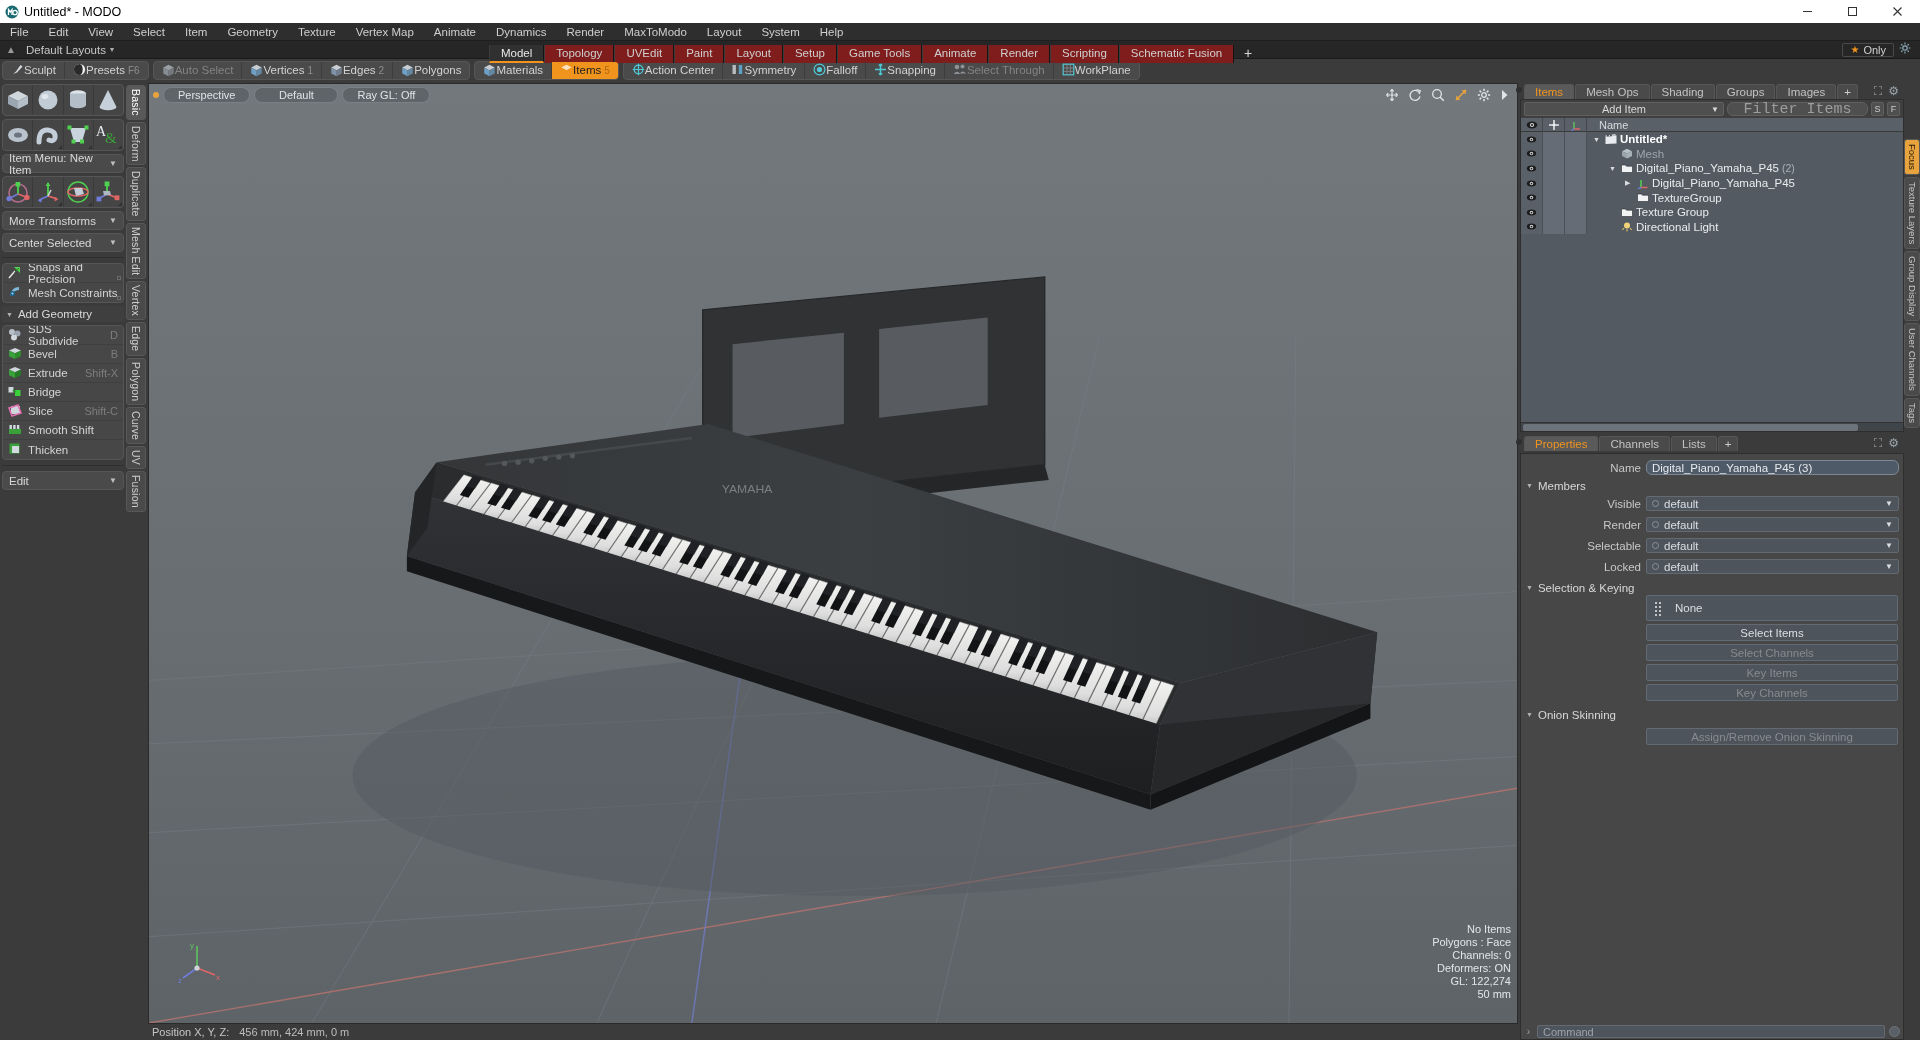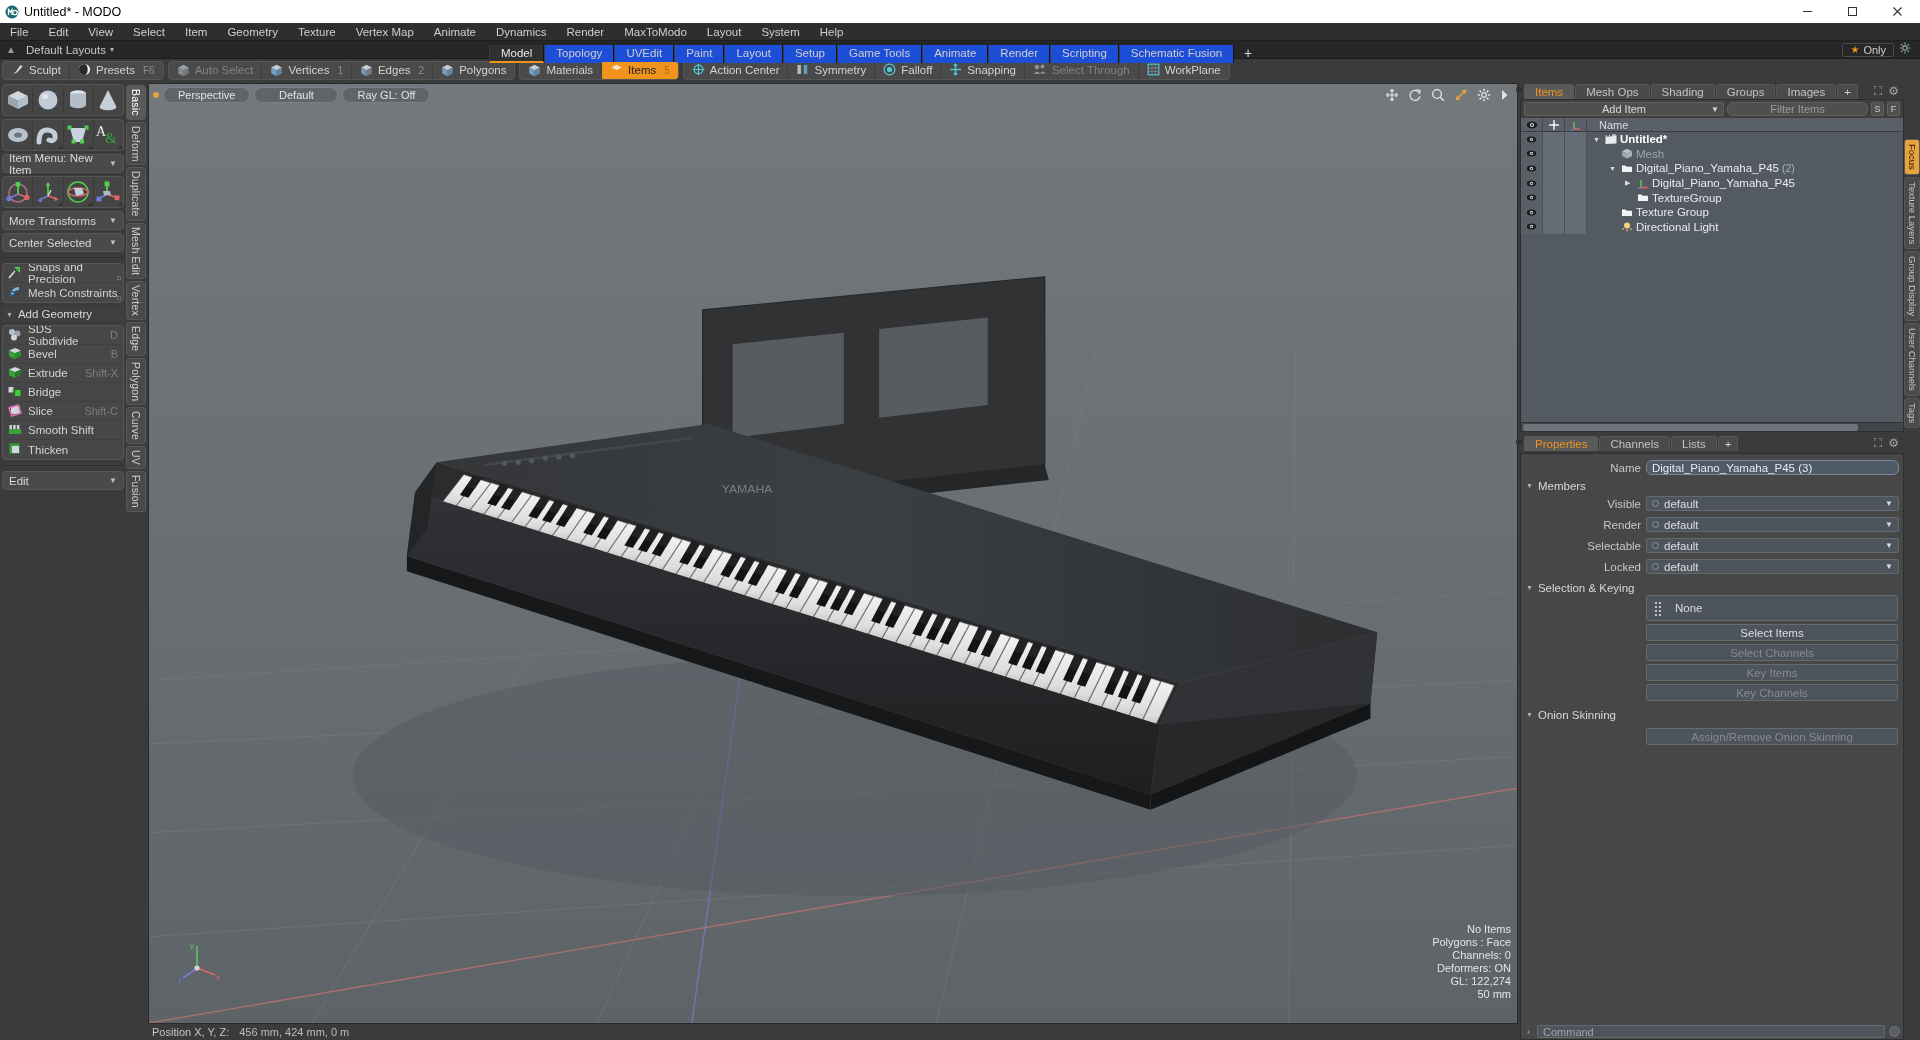--- a/index.html
+++ b/index.html
@@ -36,40 +36,40 @@
   .layoutbar {
     height:18px; flex:0 0 18px; background:#262626; display:flex; align-items:center;
     position:relative; border-bottom:1px solid #1a1a1a;
   }
   .lb-home { width:22px; text-align:center; color:#9a9a9a; font-size:10px; }
   .lb-default { color:#c8c8c8; font-size:11.5px; padding-left:4px; }
   .lb-caret { font-size:8px; color:#b0b0b0; padding-left:4px; }
   .lb-tabs { position:absolute; left:489px; top:4px; display:flex; height:18px; }
   .lb-tab {
     padding:0 11px; height:18px; line-height:17px; font-size:11.5px; color:#cfcfcf;
-    border-left:1px solid #3c3c3c; border-right:1px solid #141414; background:#1d4ed8;
+    border-left:1px solid #3c3c3c; border-right:1px solid #141414; background:#7f1d1d;
   }
   .lb-tab.active { color:#e8e8e8; border-bottom:2px solid #f0941e; background:#303030; }
   .lb-plus { width:28px; text-align:center; color:#d8d8d8; font-size:14px; line-height:17px; }
   .lb-right { margin-left:auto; display:flex; align-items:center; padding-right:4px; }
   .only-pill {
     background:#262626; border:1px solid #4a4a4a; border-radius:2px; height:14px;
     display:flex; align-items:center; padding:0 7px; gap:4px; font-size:11px; color:#d0d0d0;
   }
   .only-star { color:#f0941e; font-size:10px; }
   .lb-gear { width:22px; text-align:center; color:#8aa7b5; }
 
   
   .seltoolbar { height:22px; flex:0 0 22px; background:#3b3b3b; display:flex; align-items:center; gap:0; }
   .stgroup {
     display:flex; align-items:center; height:19px; margin:0 2px;
     background:#4a4a4a; border:1px solid #565656; border-radius:4px; overflow:hidden;
   }
   .stitem {
-    display:flex; align-items:center; gap:5px; padding:0 8px; height:19px; font-size:11.5px; color:#d2d2d2;
+    display:flex; align-items:center; padding:0 8px; height:19px; font-size:11.5px; color:#d2d2d2;
     border-right:1px solid #3d3d3d; position:relative; white-space:nowrap;
   }
   .stitem:last-child { border-right:none; }
   .stitem.dim { color:#838383; }
   .stitem.active { background:#f0941e; color:#1e1e1e; }
   .stitem.active .num { color:#b06a10; }
   .num { font-size:10px; color:#8d8d8d; margin-left:3px; }
   .cube-ico { width:13px; height:13px; display:block; }
 
   
@@ -156,21 +156,21 @@
 
   .panelbox { background:#474747; border:1px solid #2e2e2e; flex:0 0 auto; }
   .itembar { height:18px; display:flex; align-items:center; gap:3px; padding:2px 3px; background:#3f3f3f; }
   .additem {
     flex:0 0 200px; height:14px; background:#4f4f4f; border:1px solid #606060; border-radius:2px;
     font-size:11px; color:#d8d8d8; display:flex; align-items:center; justify-content:center; position:relative;
   }
   .additem .dcaret { position:absolute; right:4px; font-size:8px; }
   .filterbox {
     flex:1; height:14px; background:#4f4f4f; border:1px solid #606060; border-radius:6px;
-    font-size:11px; color:#9d9d9d; display:flex; align-items:center; justify-content:center;
+    font-size:15px; color:#9d9d9d; display:flex; align-items:center; justify-content:center;font-family:Liberation Mono, monospace;
   }
   .sq { width:13px;height:14px; background:#4f4f4f; border:1px solid #606060; border-radius:2px;
         font-size:9px; color:#cfcfcf; display:flex; align-items:center; justify-content:center; }
 
   .treehdr { height:14px; display:flex; align-items:center; background:#5a6068; border-bottom:1px solid #3a3a3a; }
   .th-col { width:22px; height:14px; display:flex; align-items:center; justify-content:center; border-right:1px solid #434850; }
   .th-name { padding-left:12px; font-size:11px; color:#d6dade; }
   .treebody { background:#535a62; height:290px; position:relative; overflow:hidden; }
   .trow { height:14.6px; display:flex; align-items:center; }
   .tr-eye { width:22px; display:flex; align-items:center; justify-content:center; border-right:1px solid #4a5059; height:100%; background:#5a6068; }

